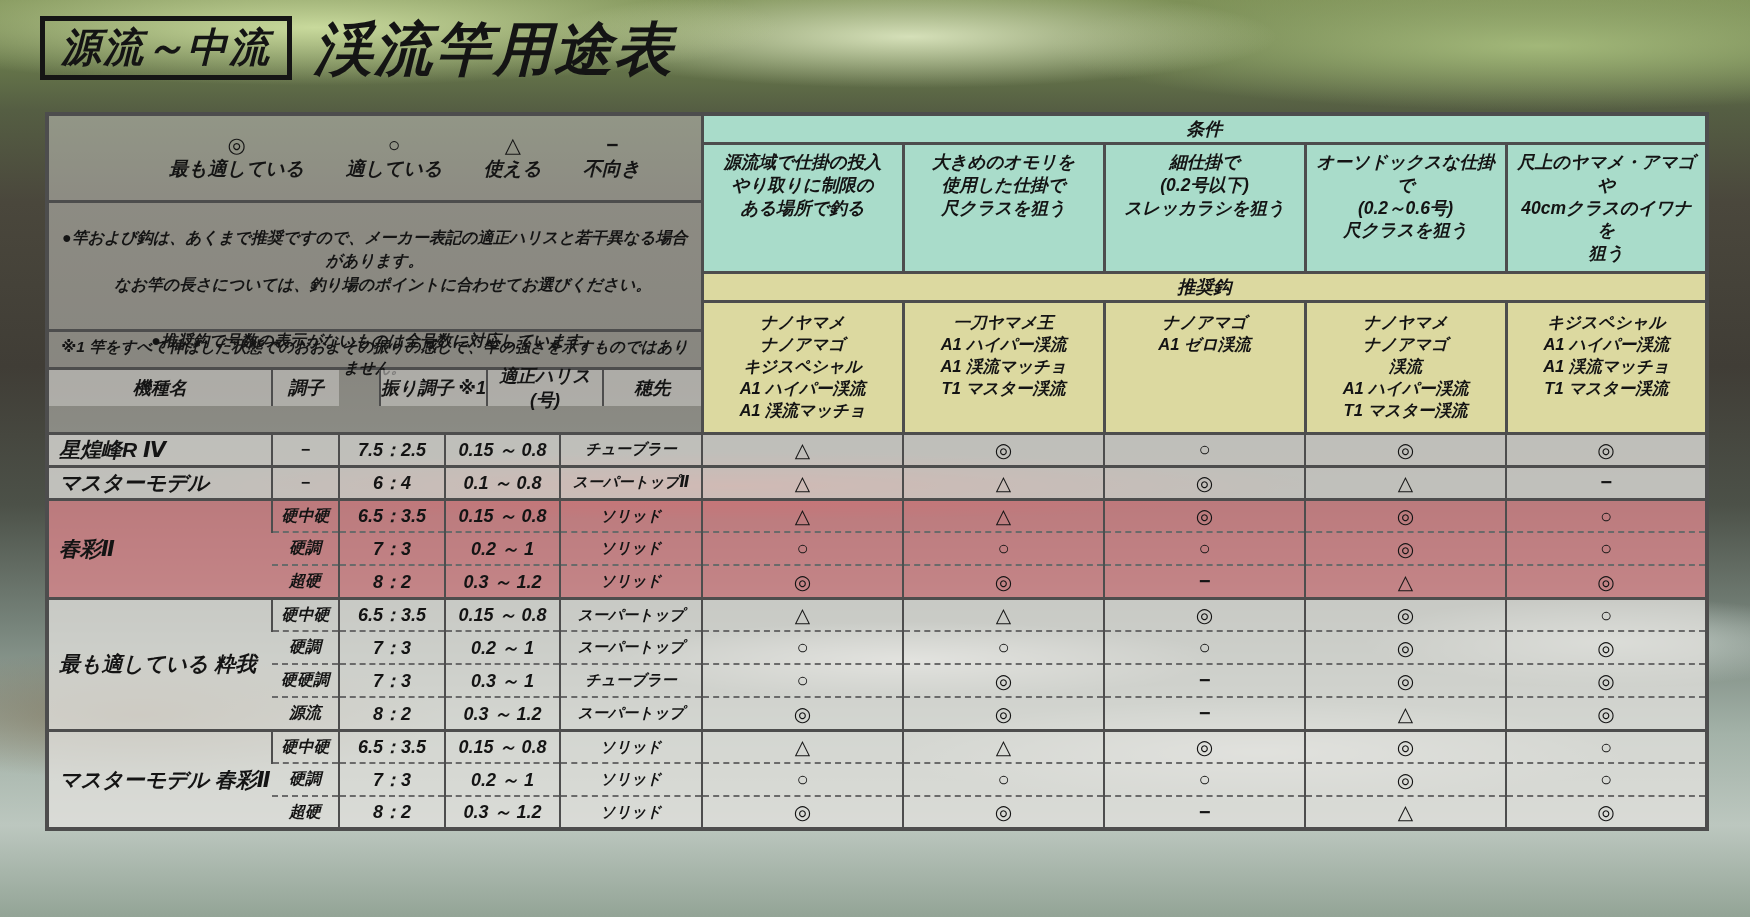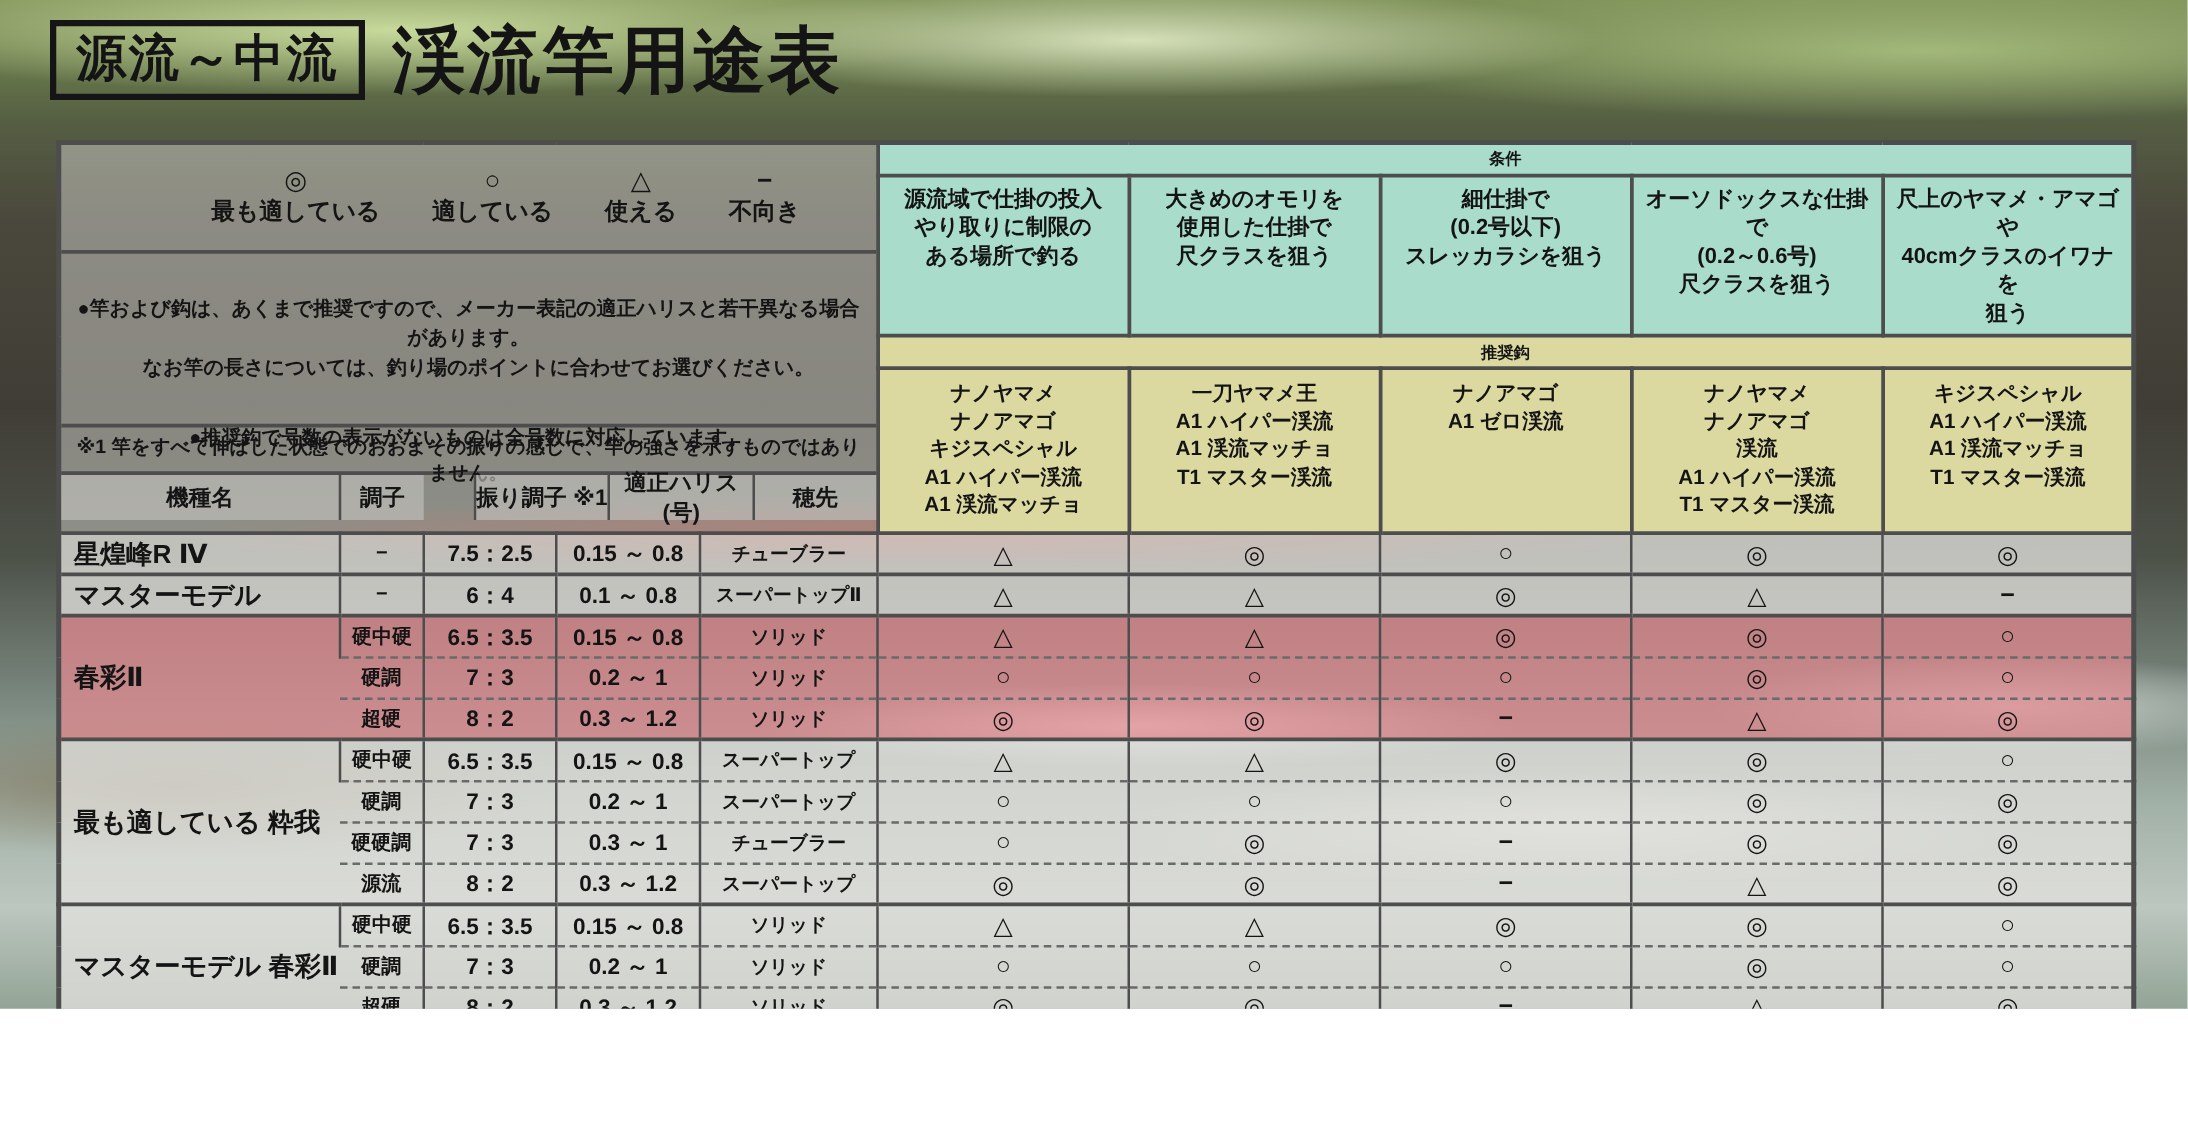--- a/index.html
+++ b/index.html
@@ -1,51 +1,52 @@
 <!DOCTYPE html>
 <html><head>
 <meta charset="utf-8">
 <style>
   html,body{margin:0;padding:0;}
   .stage{
-    position:relative;width:1750px;height:807px;overflow:hidden;
+    position:relative;width:1750px;height:917px;overflow:hidden;
     font-family:"Liberation Sans","DejaVu Sans",sans-serif;
     font-weight:700;color:#141414;
     background:
       radial-gradient(38% 9% at 18% 3%, rgba(205,222,160,0.95), rgba(205,222,160,0) 70%),
       radial-gradient(30% 8% at 52% 4%, rgba(224,234,196,0.90), rgba(224,234,196,0) 70%),
       radial-gradient(40% 10% at 88% 5%, rgba(168,190,126,0.90), rgba(168,190,126,0) 70%),
       radial-gradient(45% 5% at 42% 53%, rgba(158,44,34,0.85), rgba(158,44,34,0) 75%),
       radial-gradient(25% 6% at 52% 72%, rgba(238,243,240,0.90), rgba(238,243,240,0) 70%),
       radial-gradient(30% 8% at 72% 82%, rgba(230,236,232,0.85), rgba(230,236,232,0) 70%),
       radial-gradient(25% 10% at 8% 78%, rgba(122,100,70,0.60), rgba(122,100,70,0) 70%),
       radial-gradient(20% 7% at 92% 70%, rgba(214,224,218,0.8), rgba(214,224,218,0) 70%),
       linear-gradient(180deg,#7e9158 0%,#66764a 7%,#555e43 12%,#4a473c 22%,#403d36 40%,#4c5148 55%,#76837a 68%,#a3b2a8 80%,#bcc7bf 90%,#93a496 100%);
+    font-style: italic;
   }
   
   .page-header{position:absolute;top:16px;left:40px;display:flex;align-items:flex-end;}
   .title-box{border:5px solid #151515;padding:6px 16px 8px;font-size:40px;letter-spacing:2px;line-height:1;}
   .page-title{font-size:58px;line-height:1;margin:0 0 2px 22px;letter-spacing:2px;}
   .subtitle{font-size:17.5px;margin:0 0 8px 62px;}
   
   table.main{position:absolute;left:45px;top:112px;width:1660px;border-collapse:collapse;table-layout:fixed;border:4px solid #4d4d4d;}
   td{box-sizing:border-box;}
   tr.hr1{height:26px;} tr.hr2{height:92px;} tr.hr3{height:26px;} tr.hr4{height:132px;}
-  td.band{border:3px solid #4d4d4d;text-align:center;font-size:13px;padding:1px;}
+  td.band{border:3px solid #4d4d4d;text-align:center;font-size:18px;padding:1px;}
   td.band.cond{background:#a9dcca;}
   td.band.hook{background:#dcd9a0;}
   td.cond-cell{background:#a9dcca;border:3px solid #4d4d4d;vertical-align:top;padding:6px 9px;font-size:17.5px;line-height:1.3;white-space:pre-line;}
   td.hook-cell{background:#dcd9a0;border:3px solid #4d4d4d;vertical-align:top;padding:8px 11px;font-size:16.5px;line-height:1.34;white-space:pre-line;}
   
   td.left-head{padding:0;vertical-align:top;background:rgba(208,207,202,0.50);border:3px solid #4d4d4d;}
   .legend-box{height:84px;border-bottom:3px solid #4d4d4d;display:flex;align-items:center;justify-content:space-between;padding:0 60px 0 120px;}
   .legend-item{display:flex;flex-direction:column;align-items:center;gap:1px;}
   .legend-symbol{font-size:21px;line-height:1;}
   .legend-label{font-size:19px;}
-  .notes{height:126px;border-bottom:3px solid #4d4d4d;padding:10px 10px 0;font-size:16px;line-height:1.45;white-space:pre-line;}
+  .notes{height:126px;border-bottom:3px solid #4d4d4d;padding:0 10px 0;font-size:16px;line-height:1.45;white-space:pre-line;}
   .notes .note{margin:0 0 10px 0;}
   .note3{height:30px;border-bottom:3px solid #4d4d4d;padding:5px 10px 0;font-size:15.5px;}
   .col-headers{height:36px;display:flex;}
   .col-headers .ch{display:flex;align-items:center;justify-content:center;font-size:18px;background:rgba(198,197,193,0.60);border-left:2px solid #4d4d4d;}
   .col-headers .ch:first-child{border-left:none;text-align:center;}
   .ch.w1{width:222px;} .ch.w2{width:66px;} .ch.w3{width:105px;margin-left:40px;} .ch.w4{width:114px;} .ch.w5{flex:1;}
   
   tbody tr{height:33px;}
   tbody td{border-left:2px solid #4d4d4d;text-align:center;padding:0;}
   tbody td:first-child{border-left:none;}

